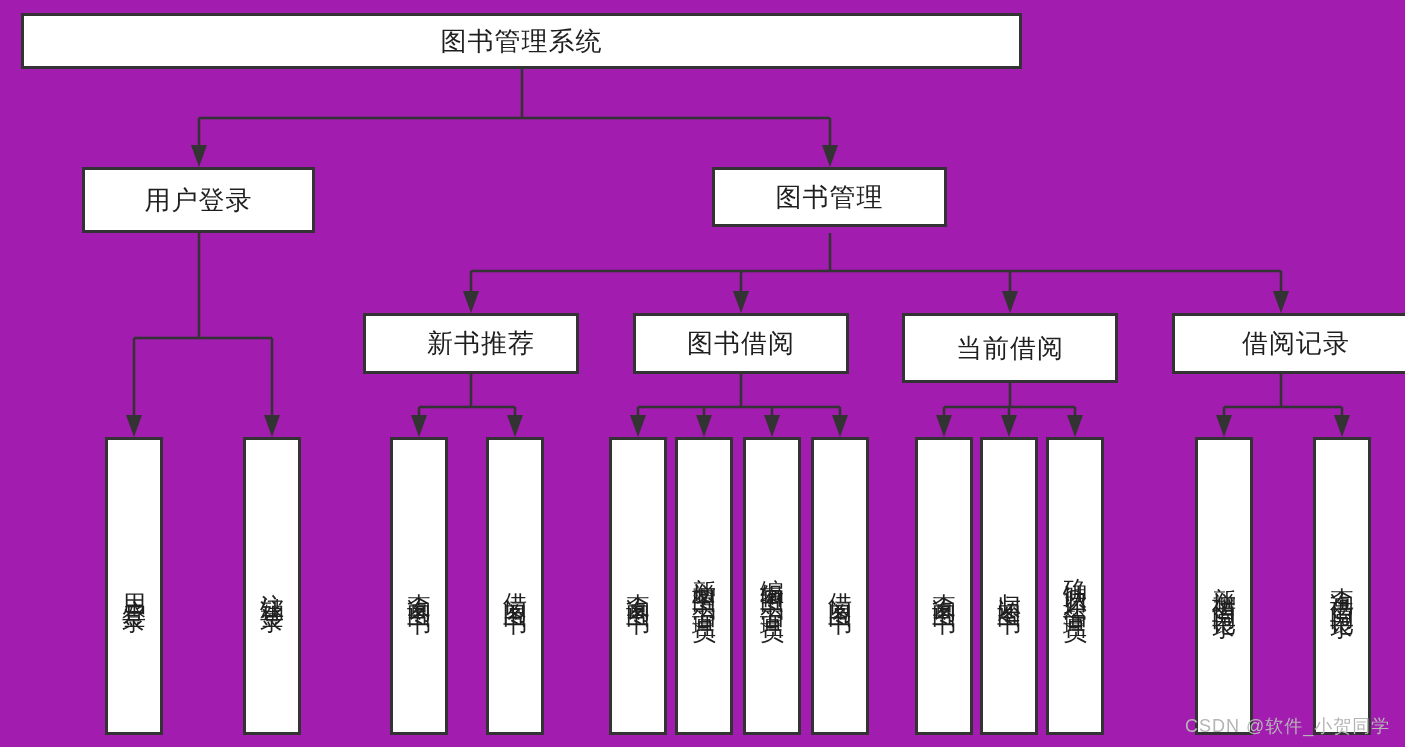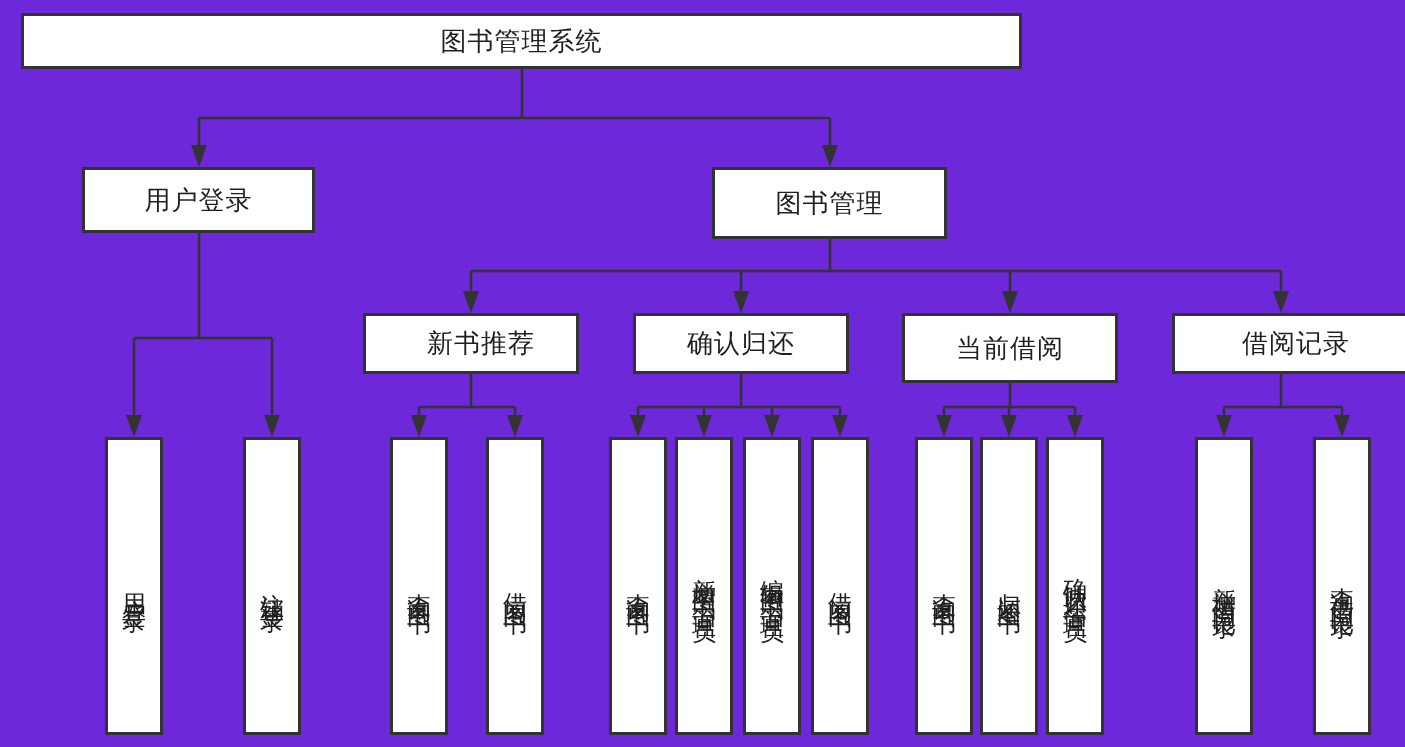--- a/index.html
+++ b/index.html
@@ -1,19 +1,19 @@
 <!DOCTYPE html>
 <html><head>
 <meta charset="utf-8">
 <style>
   html,body{margin:0;padding:0;background:#ffffff;}
   #stage{
     position:relative;
     width:1405px;height:747px;
-    background:#6d28d9;
+    background:#a21caf;
     font-family:"Liberation Sans", sans-serif;
     overflow:hidden;
   }
   #wires{position:absolute;left:0;top:0;width:1405px;height:747px;}
   #wires path{stroke:#333333;stroke-width:2.5;fill:none;}
   #wires polygon{fill:#333333;stroke:none;}
   .box{
     position:absolute;
     background:#ffffff;
     border:3px solid #333333;
@@ -88,29 +88,29 @@
     </g>
   </svg>
 
   <div class="box" style="left:21px;top:13px;width:1001px;height:56px;">
     <span class="h-label">图书管理系统</span>
   </div>
 
   <div class="box" style="left:82px;top:167px;width:233px;height:66px;">
     <span class="h-label">用户登录</span>
   </div>
-  <div class="box" style="left:712px;top:167px;width:235px;height:72px;">
+  <div class="box" style="left:712px;top:167px;width:235px;height:60px;">
     <span class="h-label">图书管理</span>
   </div>
 
   <div class="box" style="left:363px;top:313px;width:216px;height:61px;padding-left:20px;">
     <span class="h-label">新书推荐</span>
   </div>
   <div class="box" style="left:633px;top:313px;width:216px;height:61px;">
-    <span class="h-label">确认归还</span>
+    <span class="h-label">图书借阅</span>
   </div>
   <div class="box" style="left:902px;top:313px;width:216px;height:70px;">
     <span class="h-label">当前借阅</span>
   </div>
   <div class="box" style="left:1172px;top:313px;width:248px;height:61px;">
     <span class="h-label">借阅记录</span>
   </div>
 
   <div class="box" style="left:105px;top:437px;width:58px;height:298px;">
     <span class="v-label">用户登录</span>
@@ -149,13 +149,14 @@
     <span class="v-label">确认归还（管理员）</span>
   </div>
 
   <div class="box" style="left:1195px;top:437px;width:58px;height:298px;">
     <span class="v-label">新增借阅记录</span>
   </div>
   <div class="box" style="left:1313px;top:437px;width:58px;height:298px;">
     <span class="v-label">查询借阅记录</span>
   </div>
 
+  <div id="watermark">CSDN @软件_小贺同学</div>
 </div>
 
 </body></html>

